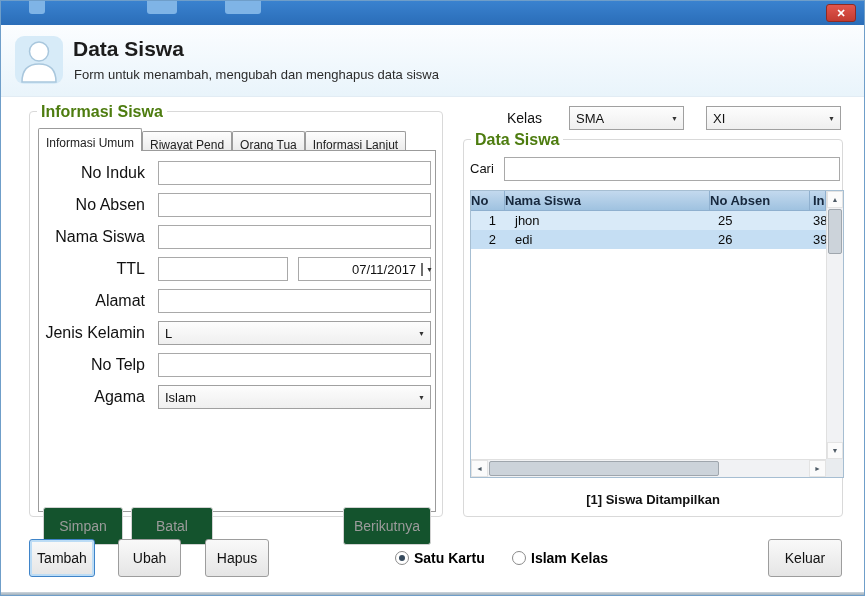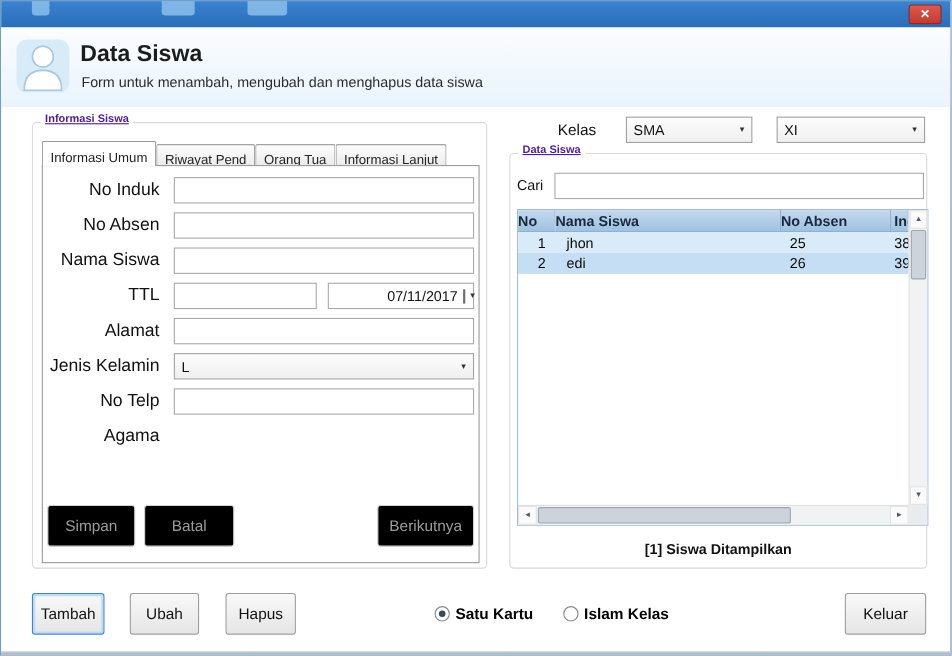--- a/index.html
+++ b/index.html
@@ -19,21 +19,21 @@
     cursor:pointer; font-family:inherit; }
   
   .header { position:absolute; left:0; top:24px; width:100%; height:72px;
     background:linear-gradient(180deg,#fbfdff,#e9f4fb); border-bottom:1px solid #e2ecf4; }
   .avatar { position:absolute; left:13px; top:10px; }
   .h-title { position:absolute; left:72px; top:12px; font-size:21px; font-weight:bold; color:#1c1c1c; }
   .h-sub { position:absolute; left:73px; top:42px; font-size:13px; color:#2b2b2b; }
   
   .groupbox { position:absolute; border:1px solid #d9d9d9; border-radius:4px; background:#fff; }
   .gb-legend { position:absolute; top:-9px; left:7px; background:#fff; padding:0 4px;
-    font-size:10px; font-weight:bold; color:#4c1d95; white-space:nowrap;text-decoration:underline; }
+    font-size:16px; font-weight:bold; color:#4d7c0f; white-space:nowrap; }
   .gb-left { left:28px; top:110px; width:414px; height:406px; }
   .gb-right { left:462px; top:138px; width:380px; height:378px; }
   
   .tabstrip { position:absolute; left:8px; top:17px; height:21px; display:flex; align-items:flex-end; }
   .tab { height:19px; line-height:18px; padding:4px 7px; font-size:12px; color:#222;
     background:linear-gradient(#fdfdfd,#ececec); border:1px solid #9b9b9b; border-bottom:none;
     border-radius:2px 2px 0 0; cursor:pointer; white-space:nowrap; }
   .tab.active { height:23px; line-height:21px; margin-bottom:-1px; background:#fff;
     position:relative; z-index:3; }
   .tabpanel { position:absolute; left:8px; top:38px; width:398px; height:362px;
@@ -49,21 +49,21 @@
   .combo-arrow { width:17px; text-align:center; font-size:7px; color:#333; }
   .datebox { position:absolute; height:24px; border:1px solid #a9a9a9; background:#fff;
     display:flex; align-items:center; cursor:pointer; }
   .date-val { flex:1; font-size:13px; padding:0 5px; color:#111; }
   .cal-icon { width:13px; height:13px; border:1px solid #6d6d6d; border-top:4px solid #6d6d6d;
     background:#fff; margin-right:3px; }
   
   .btn { position:absolute; border:1px solid #9d9d9d; border-radius:3px;
     background:linear-gradient(#f9f9f9,#e5e5e5); font-family:inherit; font-size:14px;
     color:#111; cursor:pointer; text-align:center; }
-  .btn.dis { background:#000000; border-color:#d2d2d2; color:#9b9b9b; }
+  .btn.dis { background:#14532d; border-color:#d2d2d2; color:#9b9b9b;margin-top:48px; }
   .btn.focus { border-color:#3f84c9; box-shadow:inset 0 0 0 2px #bcdcf5; }
   
   .dgv { position:absolute; left:6px; top:50px; width:374px; height:288px;
     border:1px solid #a6bed2; background:#fff; }
   .dgv-head { position:absolute; left:0; top:0; right:17px; height:20px; display:flex; }
   .th { background:linear-gradient(#c3d9ee,#9fc2e0); border-right:1px solid #8fb0cf;
     border-bottom:1px solid #8fb0cf; font-size:13px; font-weight:bold; color:#17283d;
     line-height:19px; overflow:hidden; white-space:nowrap; cursor:pointer; }
   .c-no { width:34px; } .c-nama { width:205px; } .c-absen { width:100px; } .c-induk { flex:1; }
   .trow { position:absolute; left:0; right:17px; height:19px; display:flex; cursor:pointer; }
@@ -161,20 +161,24 @@
       <span class="f-label" style="top:170px;">Jenis Kelamin</span>
       <div class="combo" style="top:170px;left:119px;width:273px;">
         <span class="combo-val">L</span>
         <span class="combo-arrow">▼</span>
       </div>
 
       <span class="f-label" style="top:202px;">No Telp</span>
       <input class="f-input" style="top: 202px; left: 119px; width: 273px;" value="">
 
       <span class="f-label" style="top:234px;">Agama</span>
+      <div class="combo" style="top:234px;left:119px;width:273px;">
+        <span class="combo-val">Islam</span>
+        <span class="combo-arrow">▼</span>
+      </div>
 
       <button class="btn dis" style="left:4px;top:308px;width:80px;height:38px;">Simpan</button>
       <button class="btn dis" style="left:92px;top:308px;width:82px;height:38px;">Batal</button>
       <button class="btn dis" style="left:304px;top:308px;width:88px;height:38px;">Berikutnya</button>
     </div>
   </div>
 
   <span class="plain-label" style="left:506px;top:109px;">Kelas</span>
   <div class="combo" style="left:568px;top:105px;width:115px;">
     <span class="combo-val">SMA</span>

